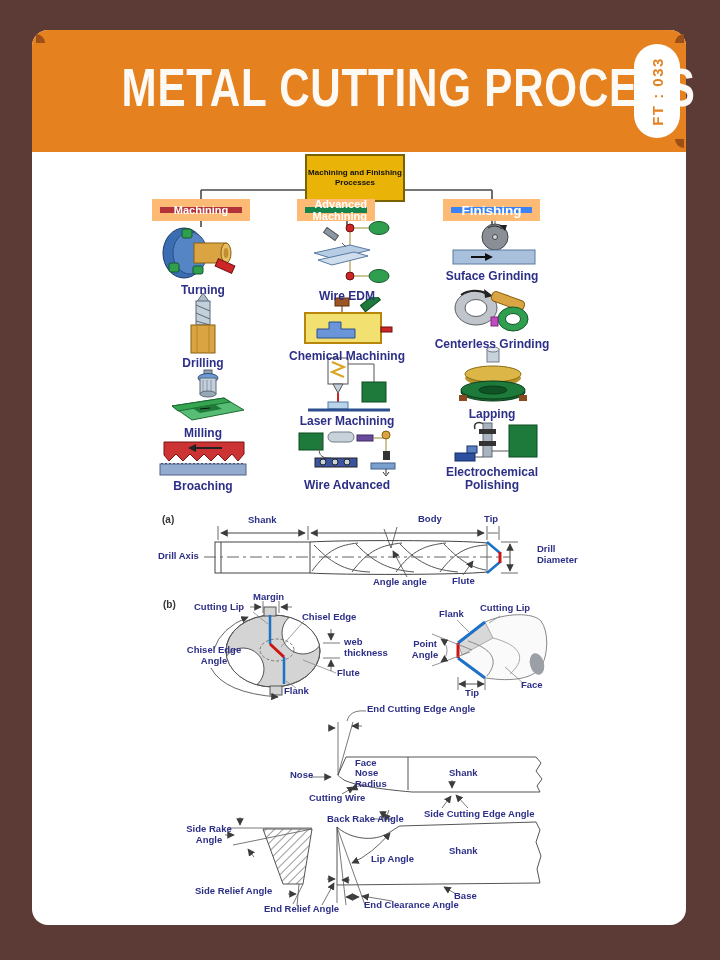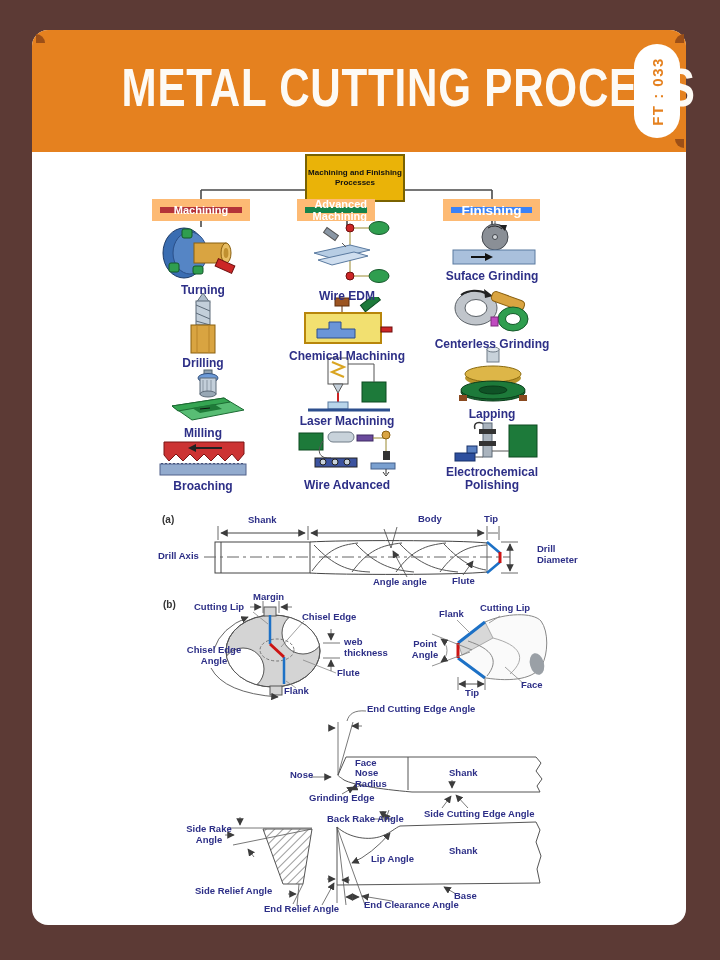--- a/index.html
+++ b/index.html
@@ -343,21 +343,21 @@
 <div class="lbl dlab" style="left:480px;top:603px;">Cutting Lip</div>
 <div class="lbl dlab wrapc" style="left:403px;top:639px;width:44px;">Point Angle</div>
 <div class="lbl dlab" style="left:465px;top:688px;">Tip</div>
 <div class="lbl dlab" style="left:521px;top:680px;">Face</div>
 
 <div class="lbl dlab" style="left:367px;top:704px;">End Cutting Edge Angle</div>
 <div class="lbl dlab" style="left:290px;top:770px;">Nose</div>
 <div class="lbl dlab" style="left:355px;top:758px;">Face</div>
 <div class="lbl dlab wrapl" style="left:355px;top:768px;width:44px;">Nose Radius</div>
 <div class="lbl dlab" style="left:449px;top:768px;">Shank</div>
-<div class="lbl dlab" style="left:309px;top:793px;">Grinding Edge</div>
+<div class="lbl dlab" style="left:309px;top:793px;">Cutting Wire</div>
 <div class="lbl dlab" style="left:327px;top:807px;margin-top:7px;">Back Rake Angle</div>
 <div class="lbl dlab" style="left:424px;top:809px;">Side Cutting Edge Angle</div>
 <div class="lbl dlab wrapc" style="left:179px;top:824px;width:60px;">Side Rake Angle</div>
 <div class="lbl dlab" style="left:195px;top:886px;">Side Relief Angle</div>
 <div class="lbl dlab" style="left:264px;top:904px;">End Relief Angle</div>
 <div class="lbl dlab" style="left:364px;top:900px;">End Clearance Angle</div>
 <div class="lbl dlab" style="left:371px;top:854px;">Lip Angle</div>
 <div class="lbl dlab" style="left:449px;top:846px;">Shank</div>
 <div class="lbl dlab" style="left:454px;top:891px;">Base</div>
 

